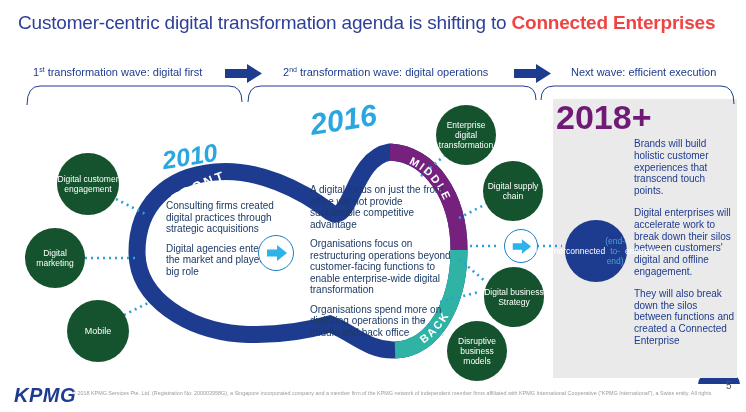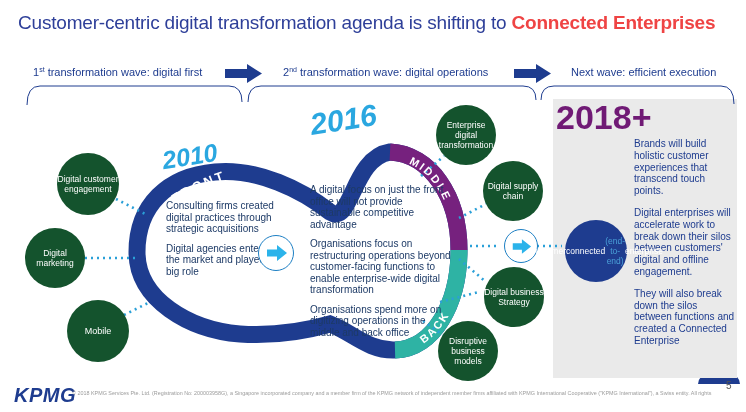--- a/index.html
+++ b/index.html
@@ -162,21 +162,21 @@
 
   <div class="abs circle" style="left:436px;top:105px;width:60px;height:60px;">
     <span>Enterprise digital transformation</span>
   </div>
   <div class="abs circle" style="left:483px;top:161px;width:60px;height:60px;">
     <span>Digital supply chain</span>
   </div>
   <div class="abs circle" style="left:484px;top:267px;width:60px;height:60px;">
     <span>Digital business Strategy</span>
   </div>
-  <div class="abs circle" style="left:438px;top:321px;width:60px;height:60px;">
+  <div class="abs circle" style="left:447px;top:321px;width:60px;height:60px;">
     <span>Disruptive business models</span>
   </div>
 
   <div class="abs customer-circle" style="left:565px;top:220px;width:62px;height:62px;">
     <div>Customer</div>
     <div>connected</div>
     <div class="alt">(end-to-end)</div>
     <div>enterprise</div>
   </div>
 

